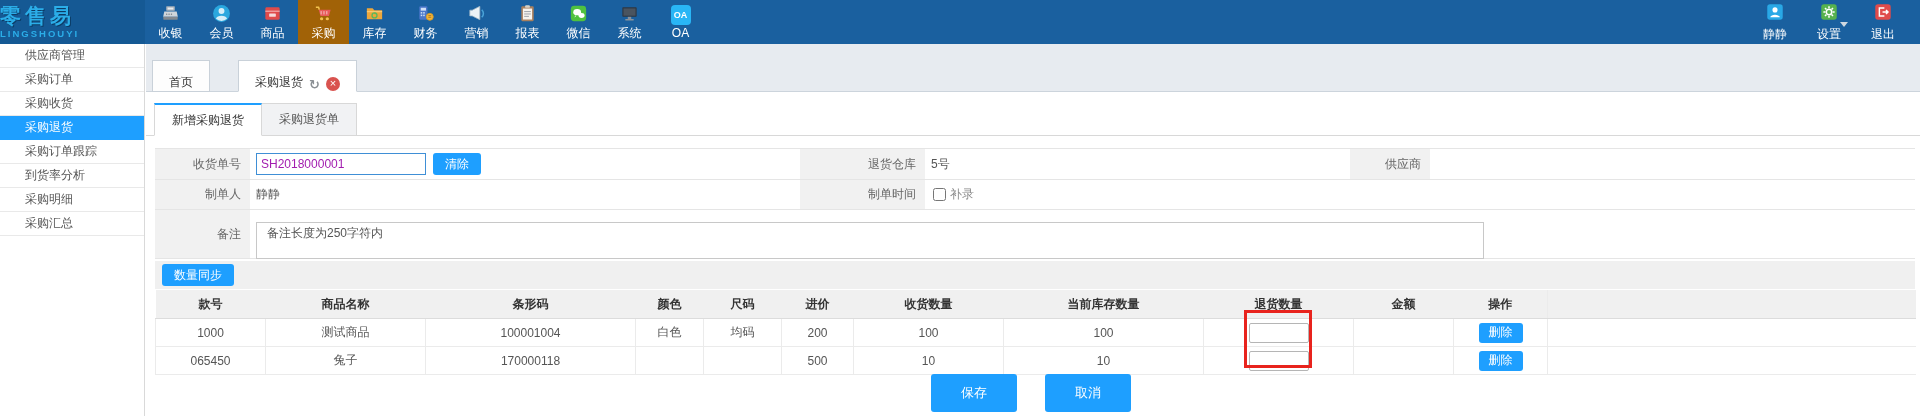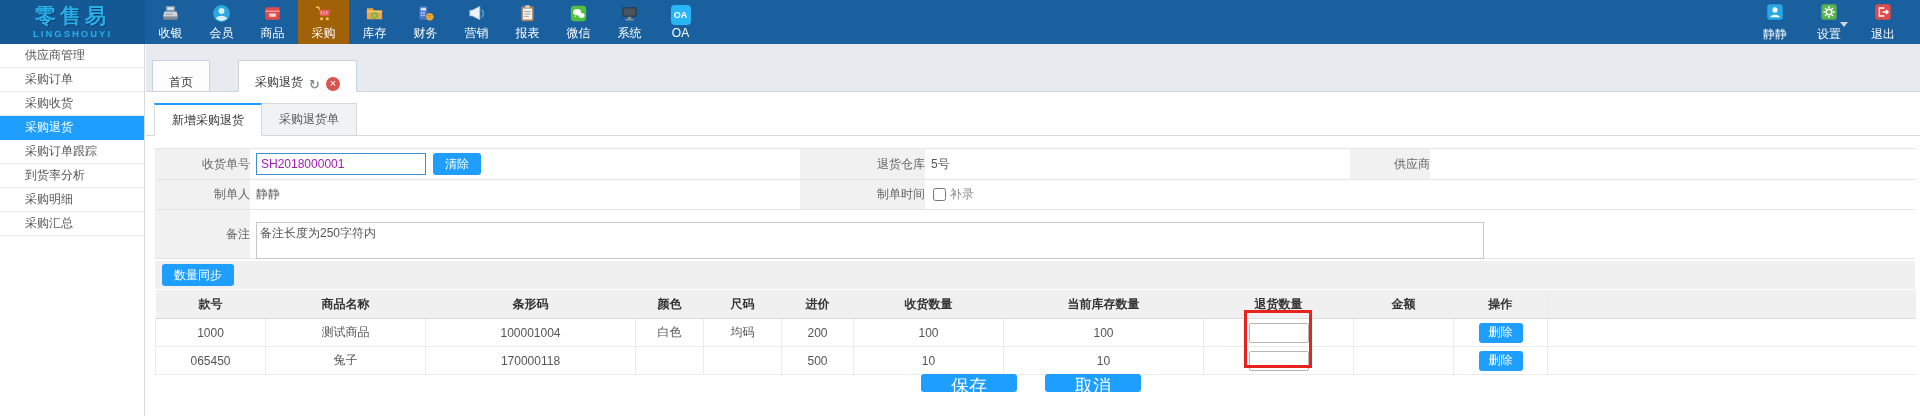--- a/index.html
+++ b/index.html
@@ -1,20 +1,20 @@
 <!DOCTYPE html>
 <html><head>
 <meta charset="utf-8">
 <style>
   html,body{margin:0;padding:0}
   body{width:1920px;height:416px;position:relative;overflow:hidden;background:#fff;
        font-family:"Liberation Sans","DejaVu Sans",sans-serif;font-size:12px;color:#333}
   
   .topbar{position:absolute;left:0;top:0;width:1920px;height:44px;background:#1a609f;display:flex;align-items:stretch}
-  .logo{width:145px;background:#155994;display:flex;flex-direction:column;align-items:center;justify-content:center;line-height:1}
+  .logo{width:145px;background:#155994;display:flex;flex-direction:column;justify-content:center;line-height:1}
   .logo .t{font-size:21px;font-weight:bold;color:#2badе8;color:#2badE8;letter-spacing:4px;text-shadow:1px 1px 0 #0c3c66}
   .logo .s{font-size:9.5px;font-weight:bold;color:#2badE8;letter-spacing:2px;margin-top:3px}
   .menu{display:flex}
   .menu-item{width:51px;display:flex;flex-direction:column;align-items:center;justify-content:center;gap:1px;color:#fff;cursor:pointer}
   .menu-item.active{background:#a16207}
   .menu-item svg{width:21px;height:21px;display:block}
   .menu-item .lbl{font-size:12px;white-space:nowrap}
   .oa-badge{width:20px;height:20px;border-radius:4px;background:#29b6f6;color:#fff;font-size:9px;font-weight:bold;display:flex;align-items:center;justify-content:center}
   .topbar-right{margin-left:auto;display:flex;padding-right:10px}
   .tb-right-item{width:54px;display:flex;flex-direction:column;align-items:center;justify-content:center;gap:1px;color:#fff;cursor:pointer;position:relative}
@@ -37,31 +37,31 @@
   .icon-close::before{content:"\00D7"}
   
   .subtabs{position:absolute;left:8px;top:59px;display:flex;z-index:2}
   .subtab{height:33px;line-height:31px;padding:0 17px;border:1px solid #d8d8d8;box-sizing:border-box;color:#555;background:#f1f2f4;cursor:pointer}
   .subtab.active{background:#fff;border-top:2px solid #1e9fff;border-bottom:1px solid #fff;color:#333}
   .subtab + .subtab{border-left:none}
   .subtab-line{position:absolute;left:0;top:91px;right:0;border-top:1px solid #d8d8d8}
   
   .form{position:absolute;left:9px;top:104px;width:1760px;border-top:1px solid #e5e5e5}
   .frow{display:flex;border-bottom:1px solid #e5e5e5;align-items:stretch}
-  .flabel{background:#f1f1f1;color:#666;display:flex;align-items:center;justify-content:flex-end;box-sizing:border-box;flex:none}
+  .flabel{background:#f1f1f1;color:#666;display:flex;align-items:center;justify-content:flex-end;padding-right:9px;box-sizing:border-box;flex:none}
   .fcell{display:flex;align-items:center;padding-left:6px;box-sizing:border-box;color:#555}
   .wA{width:95px}.wB{width:550px}.wC{width:125px}.wD{width:425px}.wE{width:80px}
   .grow{flex:1}
   .r1{height:30px}.r2{height:29px}.r3{height:48px}
   .text-input{width:160px;height:20px;border:1px solid #3f8fd6;padding:0 4px;font-size:12px;color:#a21caf;font-family:Liberation Sans, sans-serif}
   .btn{background:#1e9fff;color:#fff;border:none;border-radius:3px;height:22px;padding:0 12px;font-size:12px;cursor:pointer;font-family:inherit}
   .btn.small{height:20px;padding:0 10px}
-  .btn.big{height:18px;padding:0 30px;font-size:18px}
+  .btn.big{height:38px;padding:0 30px;font-size:13px}
   .clear-btn{margin-left:7px}
-  .remark-area{margin:13px 0 0 0;width:1228px;height:37px;border:1px solid #c8c8c8;resize:none;padding:2px 3px;font-size:12px;color:#555;font-family:inherit;box-sizing:border-box}
+  .remark-area{margin:13px 0 0 0;width:1228px;height:37px;border:1px solid #c8c8c8;resize:none;padding:2px 10px;font-size:12px;color:#555;font-family:inherit;box-sizing:border-box}
   .chk{margin:0 4px 0 2px}
   .chk-lbl{color:#888}
   
   .toolbar{position:absolute;left:9px;top:217px;width:1760px;height:28px;background:#f0f0f0;display:flex;align-items:center;padding-left:7px;box-sizing:border-box}
   
   .table-wrap{position:absolute;left:9px;top:246px;width:1760px}
   table{border-collapse:collapse;width:1760px;table-layout:fixed}
   th{background:#f0f0f0;height:26px;font-weight:bold;color:#333;font-size:12px;border-bottom:1px solid #dcdcdc}
   td{border:1px solid #ebebeb;height:25px;text-align:center;color:#555;font-size:12px}
   td.filler,th.filler{border-left:1px solid #ebebeb;border-right:none}

